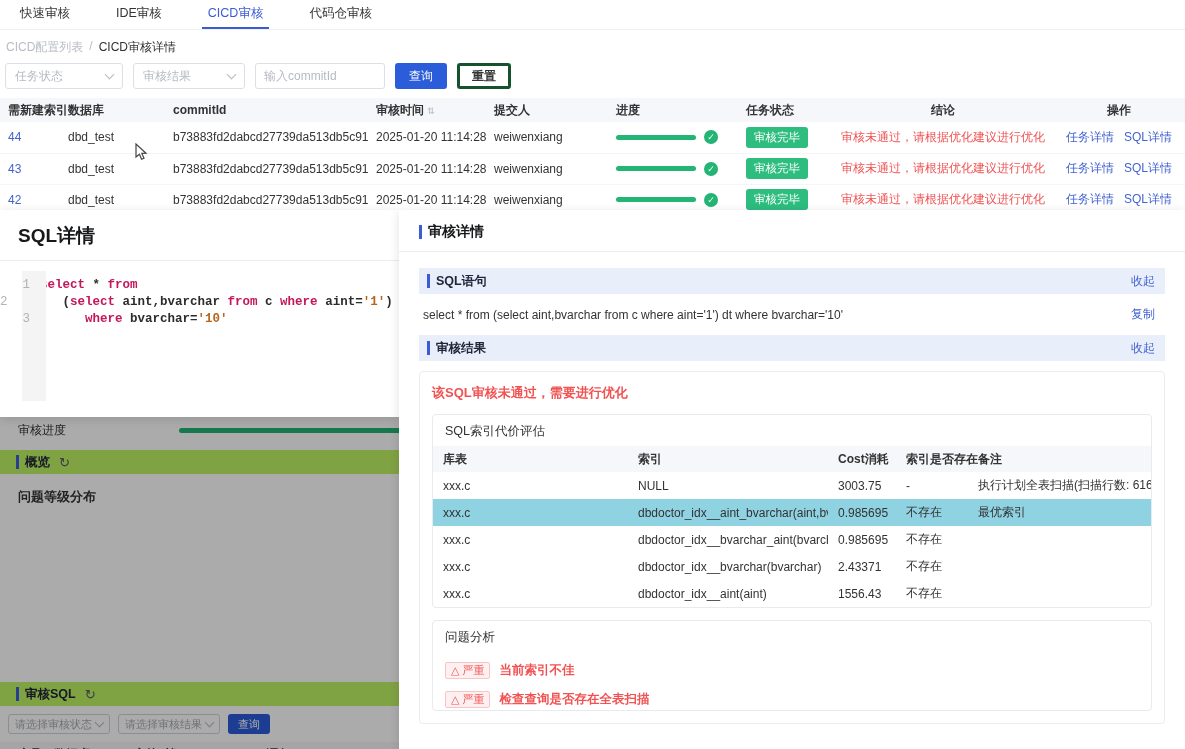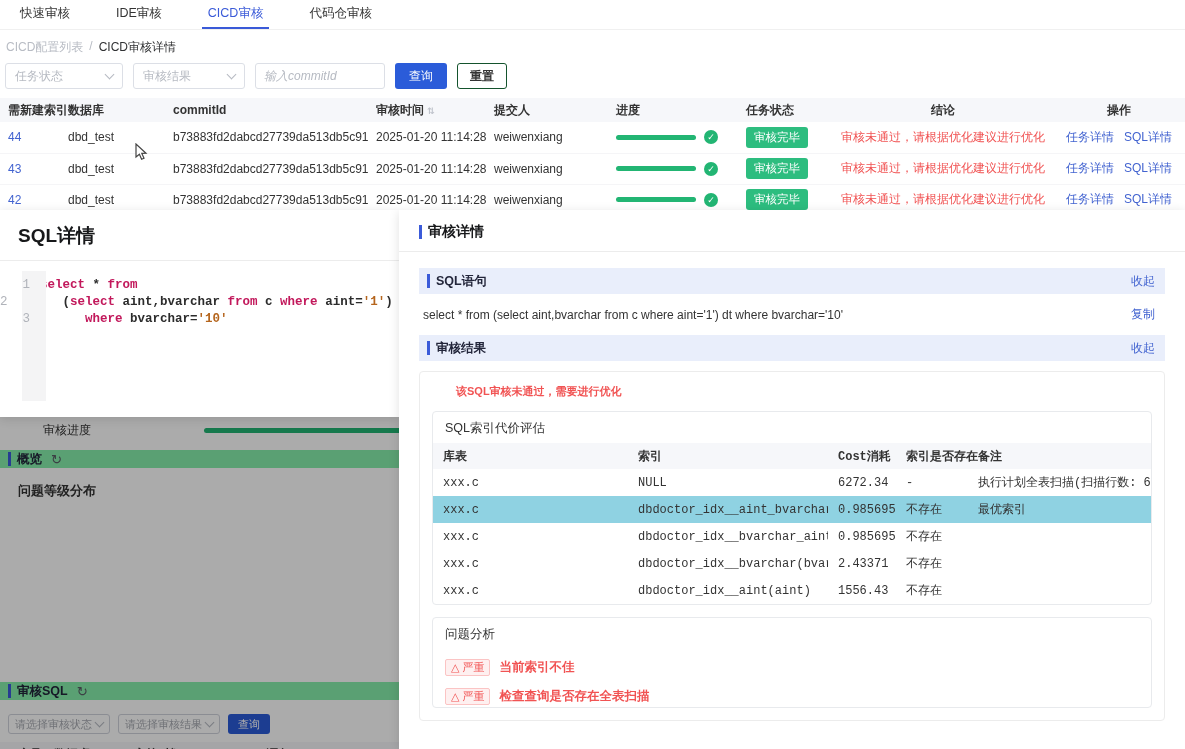--- a/index.html
+++ b/index.html
@@ -16,45 +16,45 @@
   .crumb-parent,.crumb-sep { color:#b8bcc4; }
   .crumb-current { color:#303133; }
 
   
   .filterbar { display:flex; gap:10px; padding:5px 0 0 5px; align-items:center; }
   .f-input { height:26px; border:1px solid #dcdfe6; border-radius:3px; font-size:12px; padding:0 8px; color:#606266; outline:none; }
   .f-input::placeholder { color:#b6bac2; }
   .f-select { height:26px; border:1px solid #dcdfe6; border-radius:3px; display:flex; align-items:center; justify-content:space-between; padding:0 9px; font-size:12px; color:#b6bac2; background:#fff; cursor:pointer; }
   .chev { width:7px; height:7px; border-right:1.4px solid #b6bac2; border-bottom:1.4px solid #b6bac2; transform:rotate(45deg); margin-top:-4px; }
   .btn-primary { height:26px; background:#2b5cd9; color:#fff; border:none; border-radius:3px; font-size:12px; padding:0 14px; cursor:pointer; }
-  .btn-plain { height:26px; background:#fff; color:#333; border:1px solid #14532d; border-radius:3px; font-size:12px; padding:0 12px; cursor:pointer; font-weight:bold; }
+  .btn-plain { height:26px; background:#fff; color:#333; border:3px solid #14532d; border-radius:3px; font-size:12px; padding:0 12px; cursor:pointer; font-weight:bold; }
 
   
   table.task { margin-top:9px; border-collapse:collapse; width:1185px; table-layout:fixed; font-size:12px; }
   table.task thead th { background:#f6f7fa; font-weight:bold; color:#333; height:24px; text-align:left; padding:0 8px; white-space:nowrap; font-size:12px; }
   table.task td { height:31px; padding:0 8px; border-bottom:1px solid #f5f5f7; white-space:nowrap; overflow:hidden; }
   table.task th:nth-child(8), table.task td:nth-child(8),
   table.task th:nth-child(9), table.task td:nth-child(9) { text-align:center; }
   .sort { color:#c0c4cc; font-size:9px; margin-left:3px; cursor:pointer; }
   .id-link, .op-link { color:#4263d0; cursor:pointer; text-decoration:none; }
   .op-link { margin:0 5px; }
   .conclusion { color:#f15353; }
   .progress-wrap { display:flex; align-items:center; gap:8px; }
   .pbar { width:80px; height:5px; border-radius:3px; background:#22b573; }
   .pcheck { width:14px; height:14px; border-radius:50%; background:#22b573; color:#fff; font-size:9px; line-height:14px; text-align:center; flex:0 0 auto; }
   .badge-green { display:inline-block; background:#2dbd7f; color:#fff; padding:3px 8px; border-radius:3px; font-size:11.5px; }
 
   
   .underlay { position:absolute; left:0; top:417px; width:405px; height:332px; background:#fff; overflow:hidden; z-index:1; }
   .underlay .dim { position:absolute; inset:0; background:rgba(0,0,0,.33); z-index:5; pointer-events:none; }
   .info-row { display:flex; align-items:center; height:26px; font-size:12px; color:#333; }
-  .info-row .lbl { width:179px; padding-left:18px;margin-left:25px; }
+  .info-row .lbl { width:179px; padding-left:18px; }
   .u-pbar { height:5px; border-radius:3px; background:#22b573; flex:1; margin-right:0; }
   .green-val { color:#22b573; font-weight:bold; }
-  .strip { margin-top:7px; height:18px; background:#86efac; display:flex; align-items:center; padding-left:8px; }
+  .strip { margin-top:7px; height:24px; background:#bef264; display:flex; align-items:center; padding-left:16px; }
   .accent { width:3px; height:14px; background:#3b5bd9; margin-right:6px; flex:0 0 auto; }
   .strip .s-title { font-weight:bold; font-size:12.5px; color:#23263b; }
   .refresh { margin-left:9px; color:#5a5e66; font-size:13px; cursor:pointer; }
   .dist-title { margin:14px 0 0 18px; font-weight:bold; font-size:13px; color:#333; }
   .u-filter { display:flex; gap:8px; align-items:center; margin:9px 0 0 8px; }
   .u-select { height:20px; width:102px; border:1px solid #cfd3dc; border-radius:3px; display:flex; align-items:center; justify-content:space-between; padding:0 6px; font-size:11px; color:#a8abb2; background:#fff; }
   .u-btn { height:20px; background:#2b5cd9; color:#fff; border:none; border-radius:3px; font-size:11px; padding:0 10px; }
   .u-thead { display:flex; margin-top:8px; background:#f6f7fa; height:24px; align-items:center; font-size:12px; font-weight:bold; color:#333; }
   .u-th { padding-left:18px; white-space:nowrap; }
   .u-th:nth-child(1){ width:42px; } .u-th:nth-child(2){ width:80px; padding-left:12px; }
@@ -78,24 +78,24 @@
   .am-title { font-weight:bold; font-size:14px; color:#17181a; }
   .am-divider { border-bottom:1px solid #ececec; }
   .am-body { padding:16px 20px 0 20px; }
   .sec-strip { height:26px; background:#e9eefb; display:flex; align-items:center; padding:0 10px 0 8px; }
   .sec-strip .s-title { font-weight:bold; font-size:12.5px; color:#23263b; }
   .sec-strip .spacer { flex:1; }
   .collapse-link, .copy-link { color:#4263d0; font-size:12px; cursor:pointer; }
   .sqlrow { display:flex; align-items:center; padding:12px 10px 12px 4px; font-size:12px; color:#333; }
   .sqlrow .spacer { flex:1; }
   .result-box { margin-top:10px; border:1px solid #ececec; border-radius:4px; padding:12px; }
-  .fail-msg { color:#f15353; font-size:11px; font-weight:bold;margin-left:24px; }
+  .fail-msg { color:#f15353; font-size:13px; font-weight:bold; }
   .card { margin-top:12px; border:1px solid #e8eaed; border-radius:4px; overflow:hidden; }
   .card-title { padding:8px 12px 6px 12px; font-size:12.5px; color:#333; }
-  table.idx { width:100%; border-collapse:collapse; table-layout:fixed; font-size:12px;font-family:Liberation Mono, monospace; }
+  table.idx { width:100%; border-collapse:collapse; table-layout:fixed; font-size:12px; }
   table.idx th { background:#f6f7fa; font-weight:bold; text-align:left; height:26px; padding:0 10px; white-space:nowrap; }
   table.idx td { height:27px; padding:0 10px; white-space:nowrap; overflow:hidden;margin-top:7px; }
   table.idx tr.hl td { background:#8fd2e2; }
   .prob-item { padding:10px 12px 2px 12px; }
   .prob-head { display:flex; align-items:center; gap:9px; }
   .sev-badge { display:inline-flex; align-items:center; gap:3px; background:#fef0f0; border:1px solid #fbc4c4; color:#f15353; font-size:11px; padding:0 5px; height:17px; border-radius:2px; }
   .prob-title { color:#f15353; font-size:12.5px; font-weight:bold; }
   .prob-body { margin-top:7px; font-size:12px; color:#333; line-height:1.65; word-break:break-all; }
 
   .cursor { position:absolute; left:134px; top:143px; z-index:20; pointer-events:none; }
@@ -118,21 +118,21 @@
 
 <div class="filterbar">
   <div class="f-select" style="width:118px">
     <span>任务状态</span>
     <span class="chev"></span>
   </div>
   <div class="f-select" style="width:112px">
     <span>审核结果</span>
     <span class="chev"></span>
   </div>
-  <input class="f-input" style="width: 130px; font-style: italic;" placeholder="输入commitId">
+  <input class="f-input" style="width: 130px;" placeholder="输入commitId">
   <button class="btn-primary">查询</button>
   <button class="btn-plain">重置</button>
 </div>
 
 <table class="task">
   <colgroup>
     <col style="width:60px">
       <col style="width:105px">
       <col style="width:203px">
       <col style="width:118px">
@@ -299,21 +299,21 @@
                 <th>索引</th>
                 <th>Cost消耗</th>
                 <th>索引是否存在</th>
                 <th>备注</th>
               </tr>
             </thead>
           <tbody>
               <tr>
                 <td>xxx.c</td>
                 <td>NULL</td>
-                <td>6272.34</td>
+                <td>3003.75</td>
                 <td>-</td>
                 <td>执行计划全表扫描(扫描行数: 61644)</td>
               </tr>
               <tr class="hl">
                 <td>xxx.c</td>
                 <td>dbdoctor_idx__aint_bvarchar(aint,bvarchar)</td>
                 <td>0.985695</td>
                 <td>不存在</td>
                 <td>最优索引</td>
               </tr>

